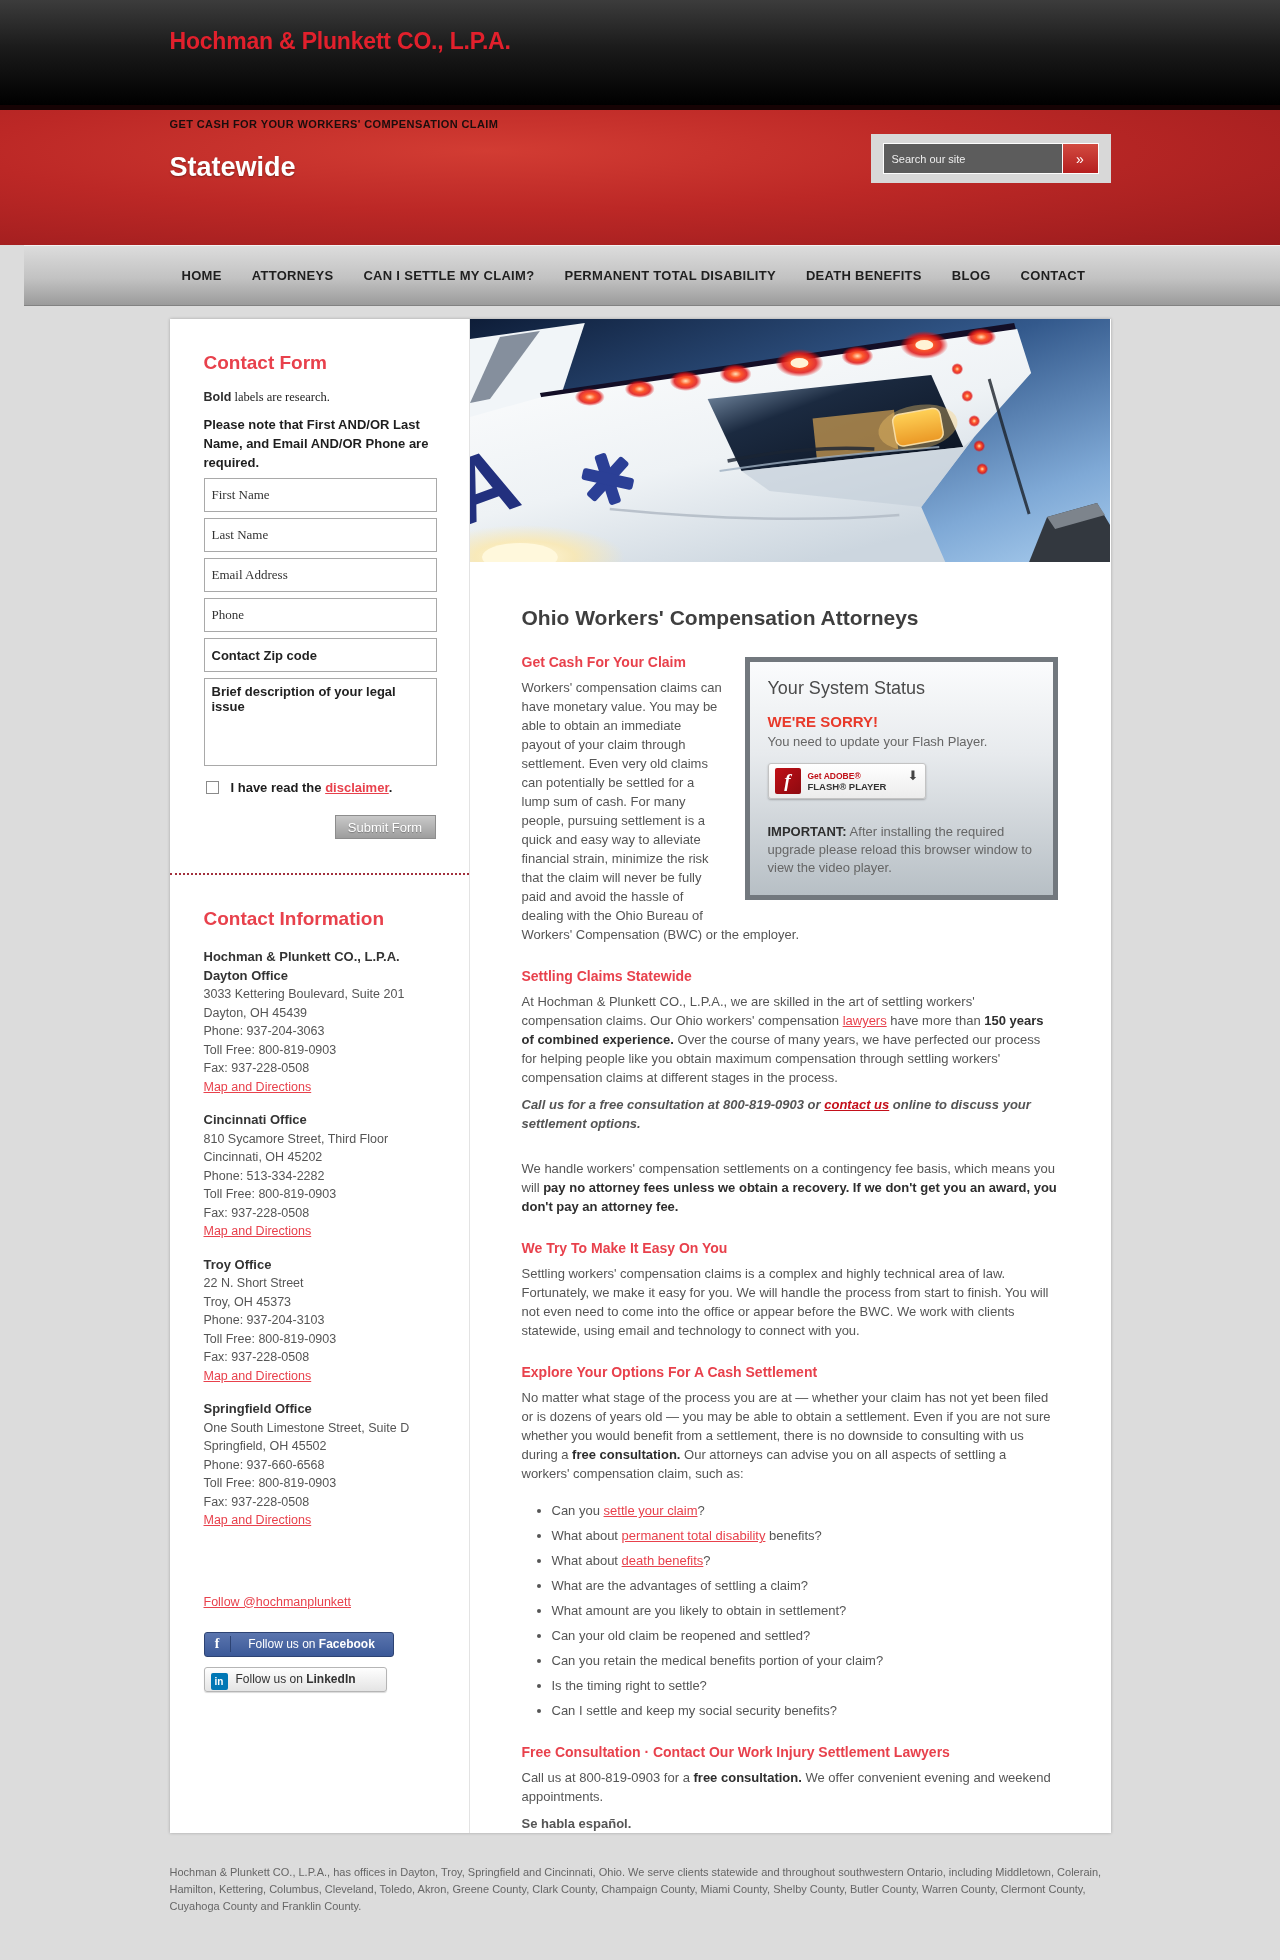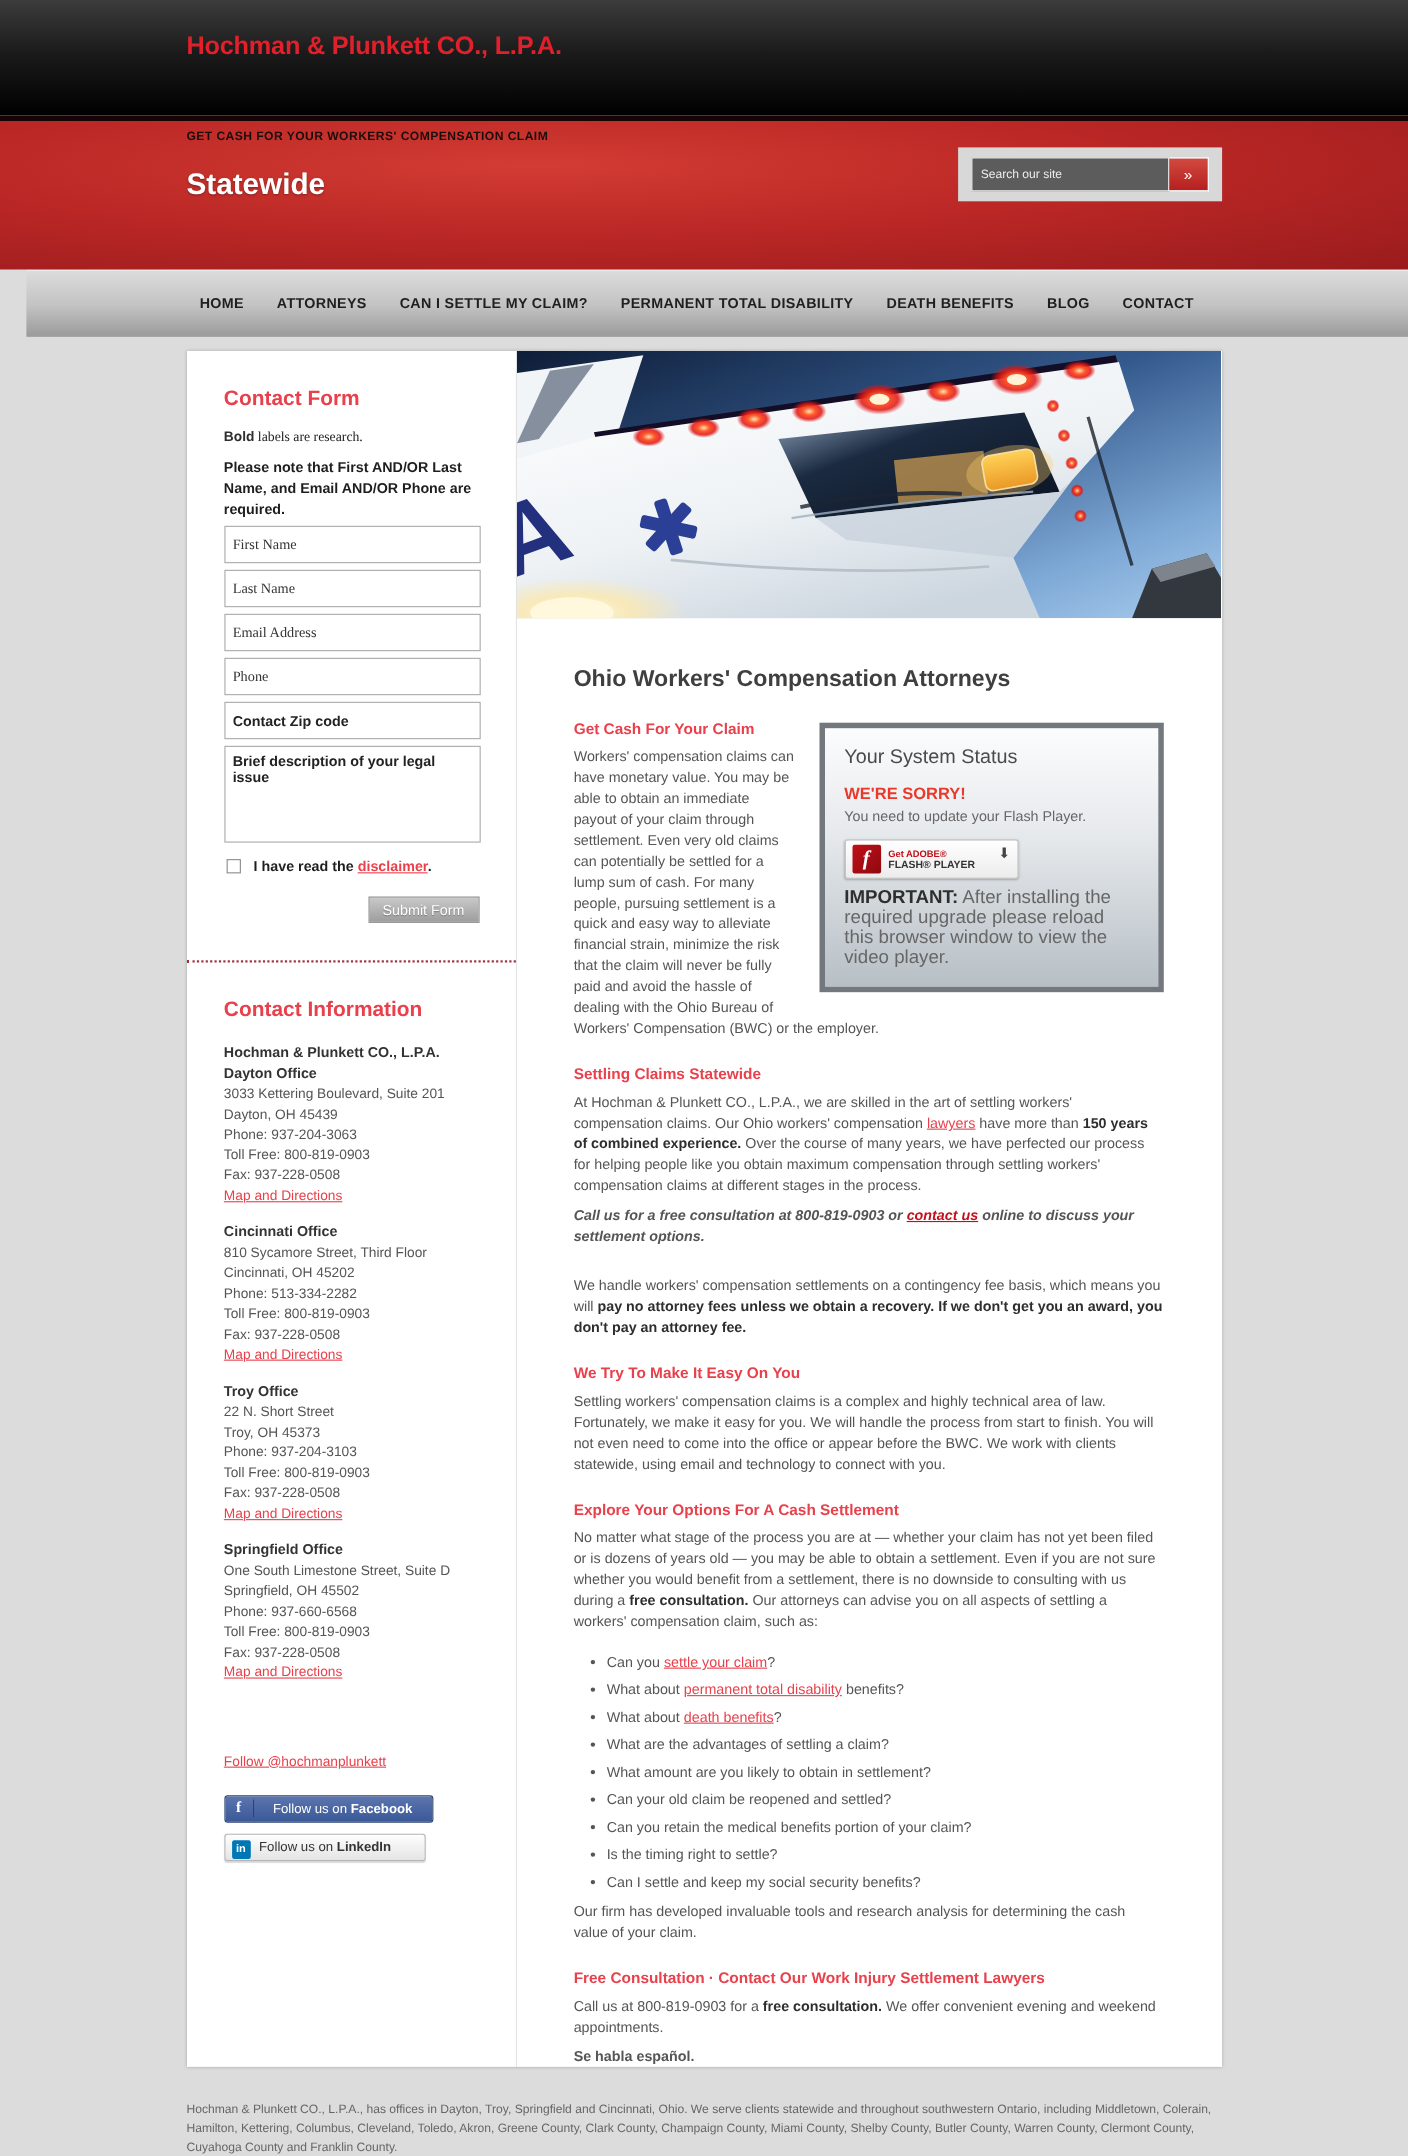--- a/index.html
+++ b/index.html
@@ -78,21 +78,21 @@
     background:linear-gradient(180deg,#fbfcfd 0%,#e7eaed 40%,#b7bfc5 100%); padding:16px 18px 18px; }
   .ss-title { font-size:18px; color:#4a4a4a; }
   .ss-sorry { margin-top:14px; font-size:15px; font-weight:bold; color:#e8392a; }
   .ss-msg { margin-top:4px; font-size:13px; color:#666; }
   .flash-btn { margin:14px 0 4px; width:158px; background:linear-gradient(180deg,#fff, #ececec); border:1px solid #c3c3c3; border-radius:3px; box-shadow:0 1px 2px rgba(0,0,0,.25); display:flex; align-items:center; padding:4px 6px; cursor:pointer; }
   .flash-logo { width:26px; height:26px; background:linear-gradient(135deg,#c00f16,#8d0a10); border-radius:2px; color:#fff; font-family:"Liberation Serif",serif; font-style:italic; font-weight:bold; font-size:19px; text-align:center; line-height:25px; }
   .flash-txt { margin-left:7px; flex:1; }
   .flash-txt .l1 { font-size:8.5px; font-weight:bold; color:#c00f16; }
   .flash-txt .l2 { font-size:9.5px; font-weight:bold; color:#333; }
   .dl-arrow { color:#444; font-size:13px; align-self:flex-start; }
-  .ss-imp { margin-top:8px; font-size:17px; color:#666; line-height:18px; }
+  .ss-imp { margin-top:24px; font-size:13px; color:#666; line-height:18px; }
   .callout { margin:34px 0 26px; font-size:15px; font-weight:bold; font-style:italic; color:#c40f1a; line-height:25px; }
   .callout .rl { color:#c40f1a; }
   .main ul { margin:18px 0 0 0; padding-left:30px; }
   .main li { margin-bottom:6px; }
   .espanol { font-weight:bold; color:#2e2e2e; margin-top:18px; }
   .spacer-p { margin-top:16px; }
 
   
   .footer-gray { padding:31px 0 30px; }
   .footer-gray p { font-size:11px; color:#666; line-height:17px; }
@@ -328,21 +328,20 @@
               <li><span>Can you </span><a class="rl">settle your claim</a><span>?</span></li>
               <li><span>What about </span><a class="rl">permanent total disability</a><span> benefits?</span></li>
               <li><span>What about </span><a class="rl">death benefits</a><span>?</span></li>
               <li><span>What are the advantages of settling a claim?</span></li>
               <li><span>What amount are you likely to obtain in settlement?</span></li>
               <li><span>Can your old claim be reopened and settled?</span></li>
               <li><span>Can you retain the medical benefits portion of your claim?</span></li>
               <li><span>Is the timing right to settle?</span></li>
               <li><span>Can I settle and keep my social security benefits?</span></li>
             </ul>
-            <p class="spacer-p">Our firm has developed invaluable tools and research analysis for determining the cash value of your claim.</p>
           </section>
 
           <section>
             <h3 class="sub">Free Consultation · Contact Our Work Injury Settlement Lawyers</h3>
             <p><span>Call us at 800-819-0903 for a </span><span class="b">free consultation.</span><span> We offer convenient evening and weekend appointments.</span></p>
             <p class="espanol">Se habla español.</p>
           </section>
         </div>
       </main>
     </div>

